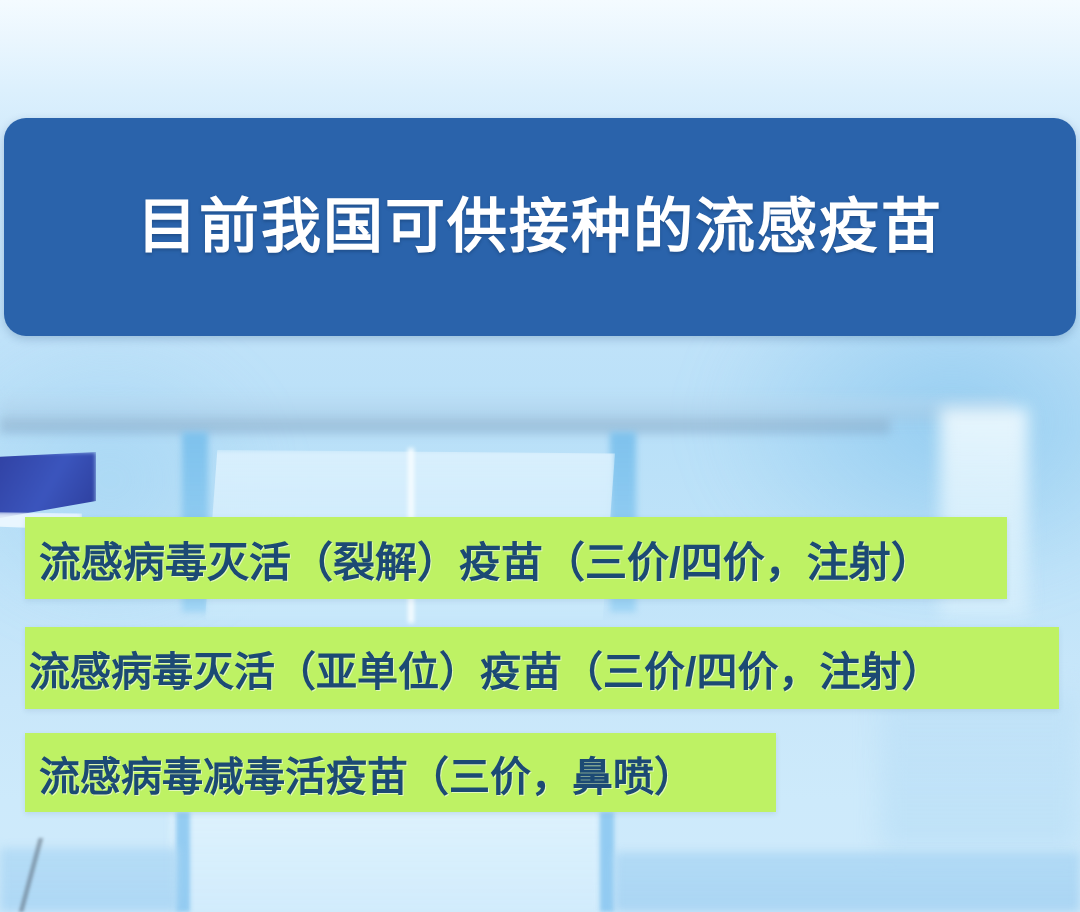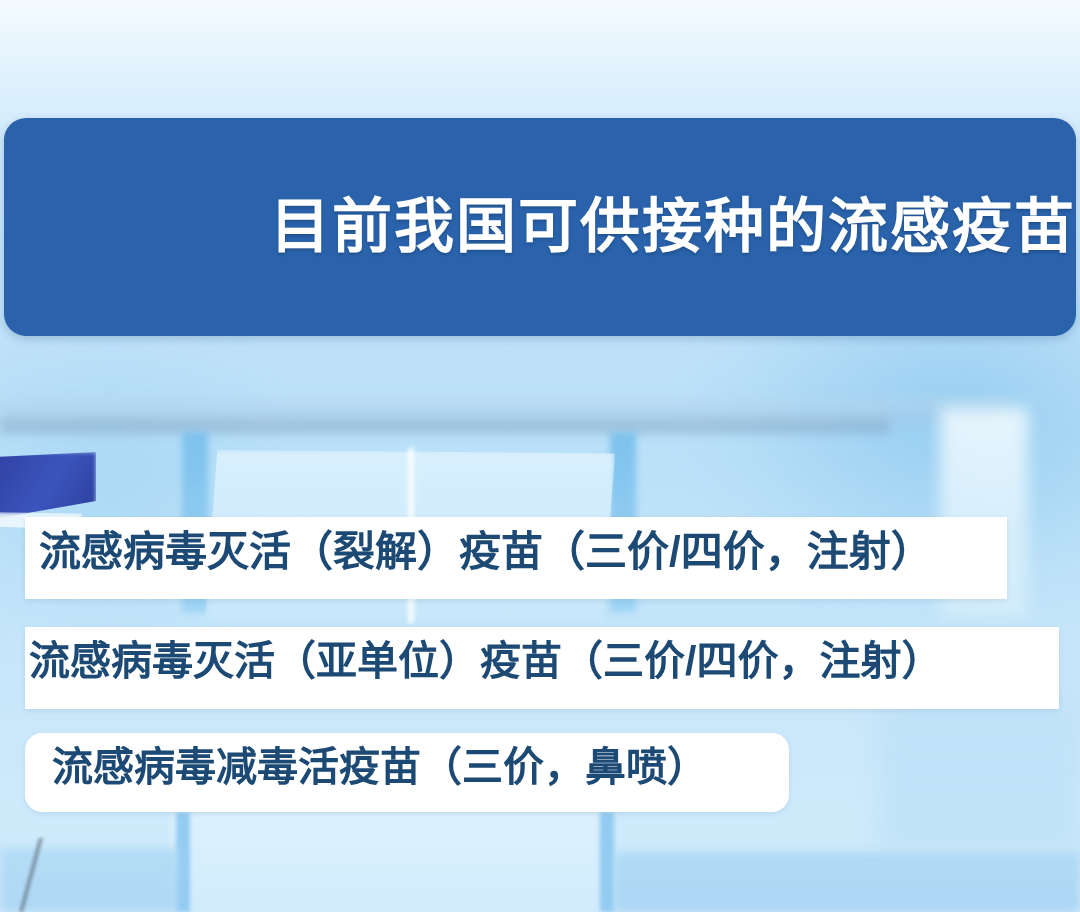--- a/index.html
+++ b/index.html
@@ -182,54 +182,54 @@
     position: absolute;
     left: 4px;
     top: 118px;
     width: 1072px;
     height: 218px;
     background: #2a63ab;
     border-radius: 22px;
     box-shadow: 0 3px 10px rgba(20,60,110,0.22);
     display: flex;
     flex-direction: column;
-    align-items: flex-end;
+    align-items: center;
     justify-content: center;
     gap: 4px;
   }
   .title-line {
     color: #ffffff;
     font-size: 60px;
     font-weight: bold;
     letter-spacing: 2px;
     line-height: 1.22;
     text-align: center;
     white-space: nowrap;
     text-shadow: 0 2px 3px rgba(15,45,85,0.35);
   }
 
   
   .bar {
     position: absolute;
-    background: #ffffff;
+    background: #bef264;
     display: flex;
-    align-items: flex-start;
+    align-items: center;
     box-shadow: 0 2px 5px rgba(80,110,150,0.14);
   }
   .bar-text {
     color: #1c4a74;
     font-size: 42px;
     font-weight: bold;
     letter-spacing: 0px;
     white-space: nowrap;
     text-shadow: 1px 1px 0 rgba(255,255,255,0.55);
   }
   #bar-1 { left: 25px; top: 517px; width: 968px; height: 82px; padding-left: 14px; }
   #bar-2 { left: 25px; top: 627px; width: 1030px; height: 82px; padding-left: 4px; }
-  #bar-3 { left: 25px; top: 733px; width: 737px; height: 79px; padding-left: 27px; border-radius: 17px; }
+  #bar-3 { left: 25px; top: 733px; width: 737px; height: 79px; padding-left: 14px; }
   #bar-2 .bar-text { font-size: 41px; }
   #bar-3 .bar-text { font-size: 41px; }
 </style>
 </head>
 <body>
 
 <div id="poster">
 
   <div class="bg-layer">
     <div class="bg-sky"></div>

